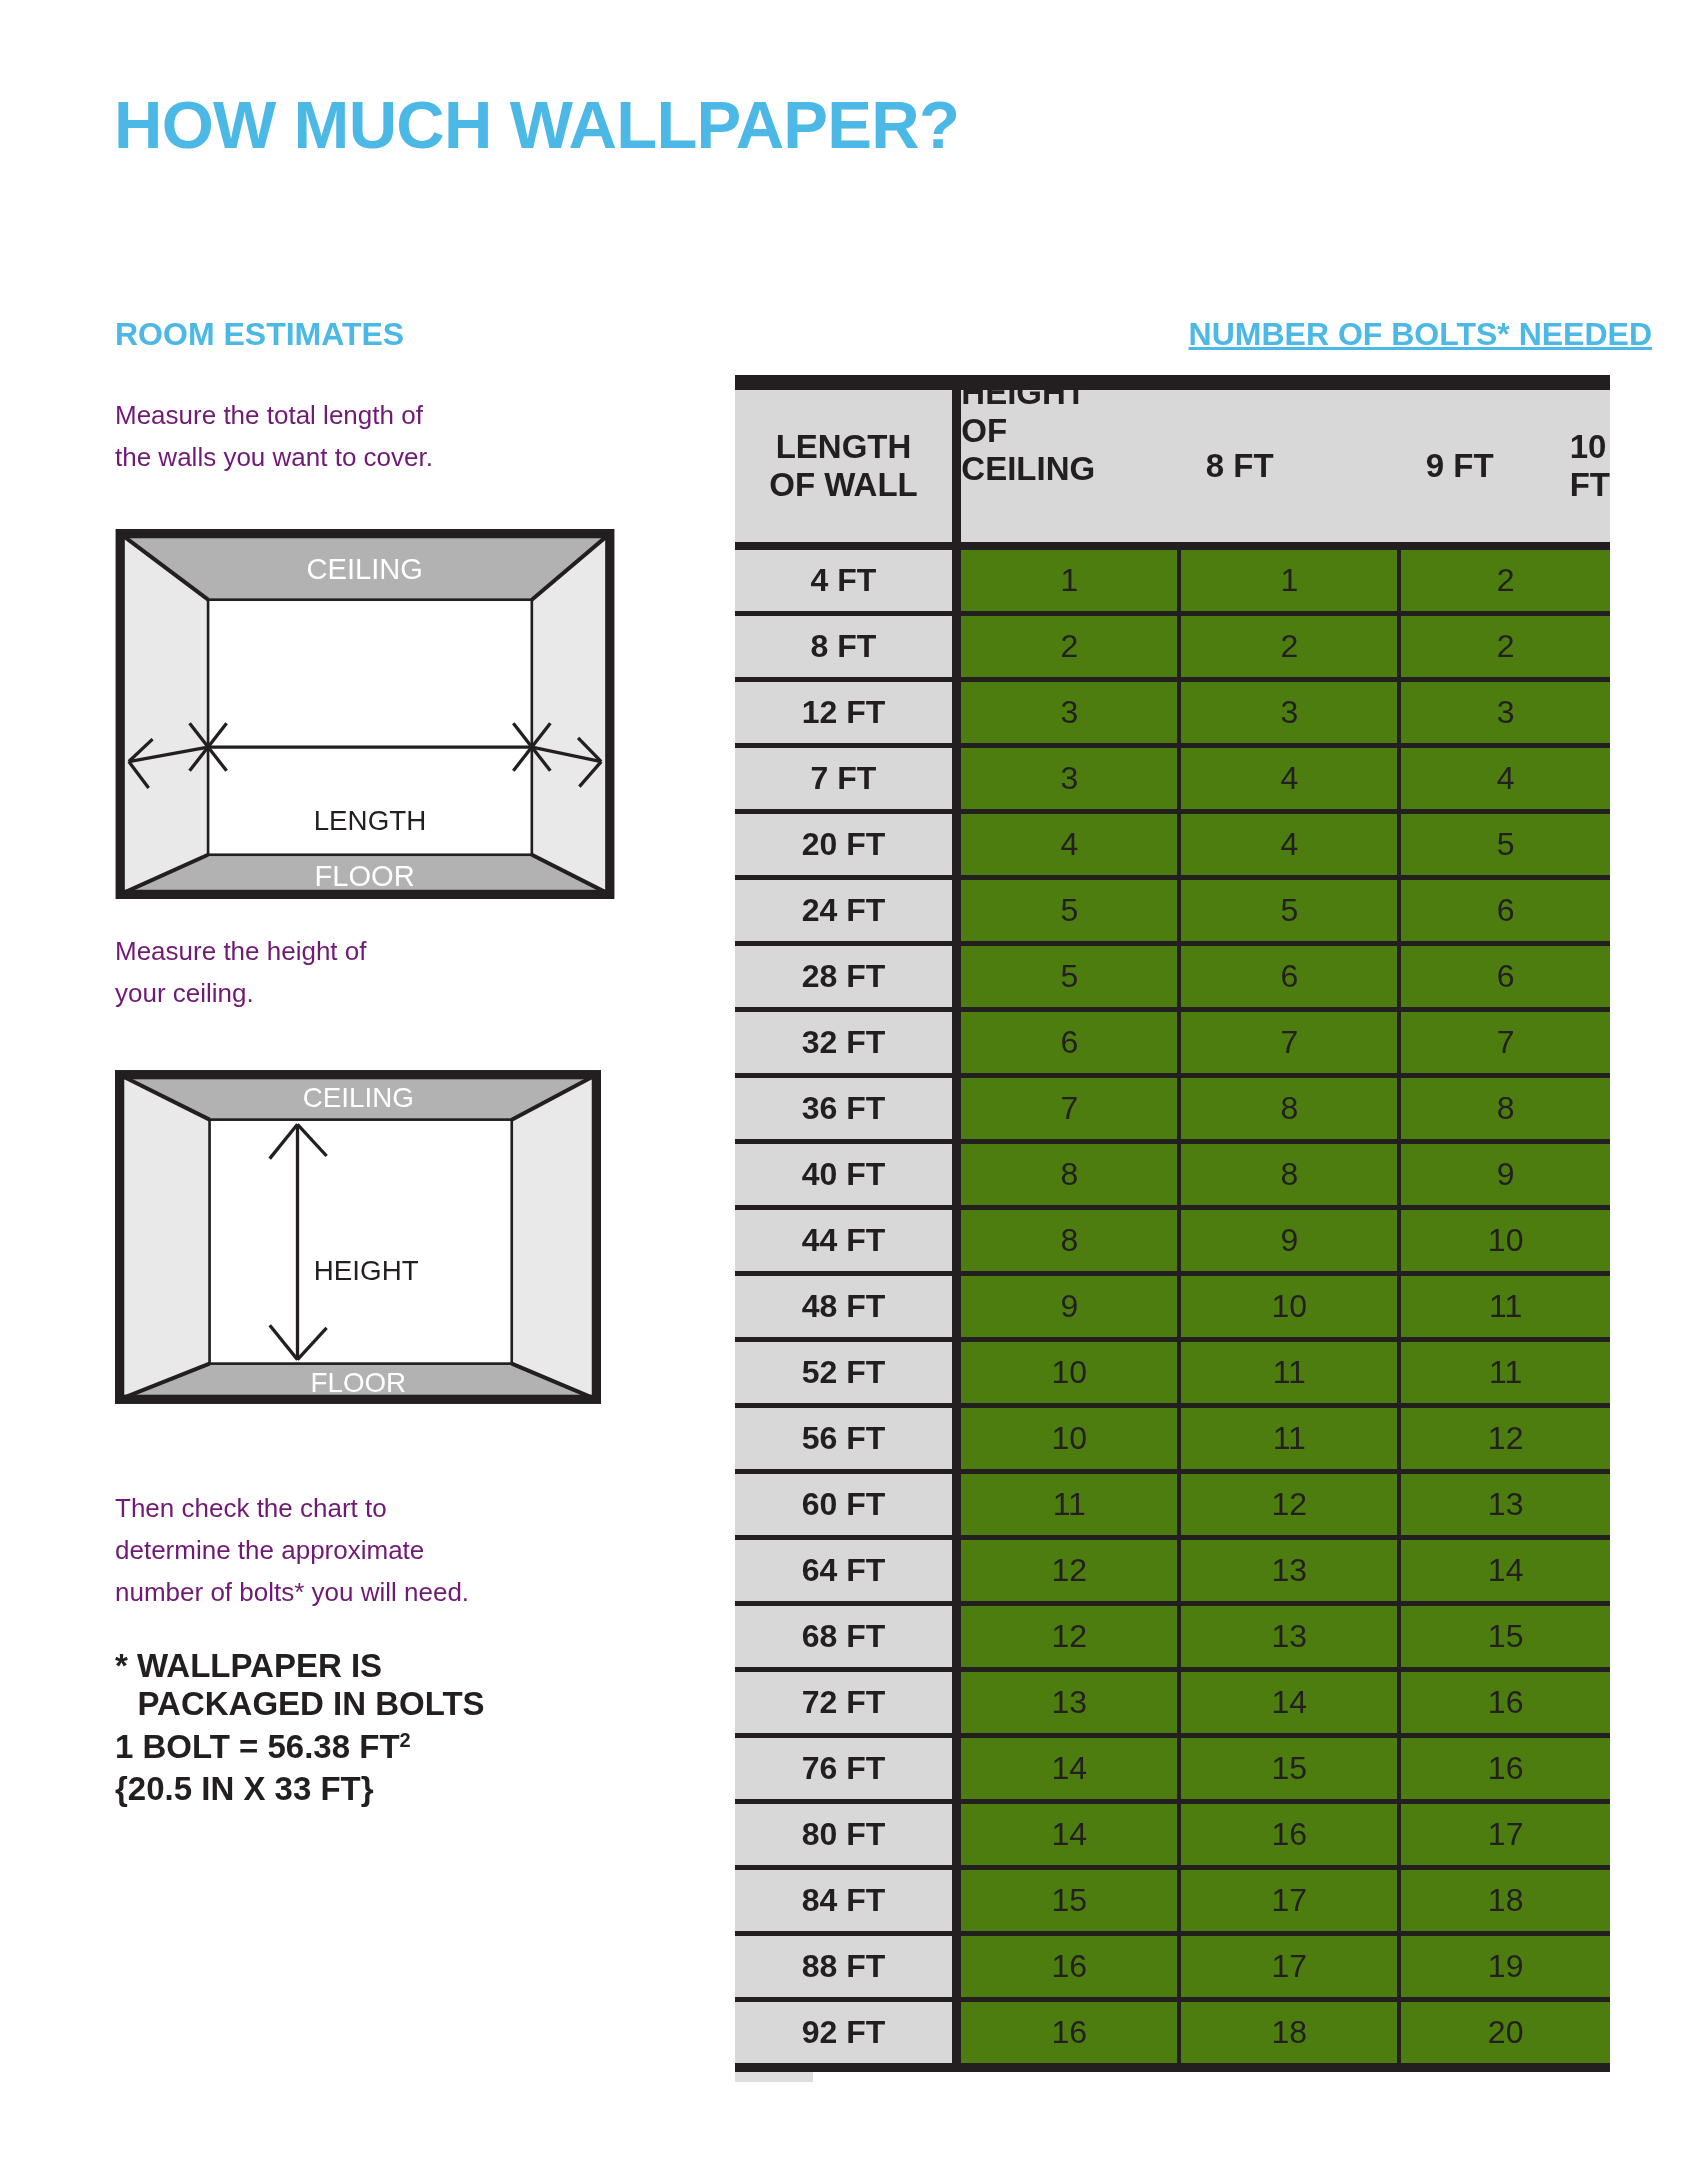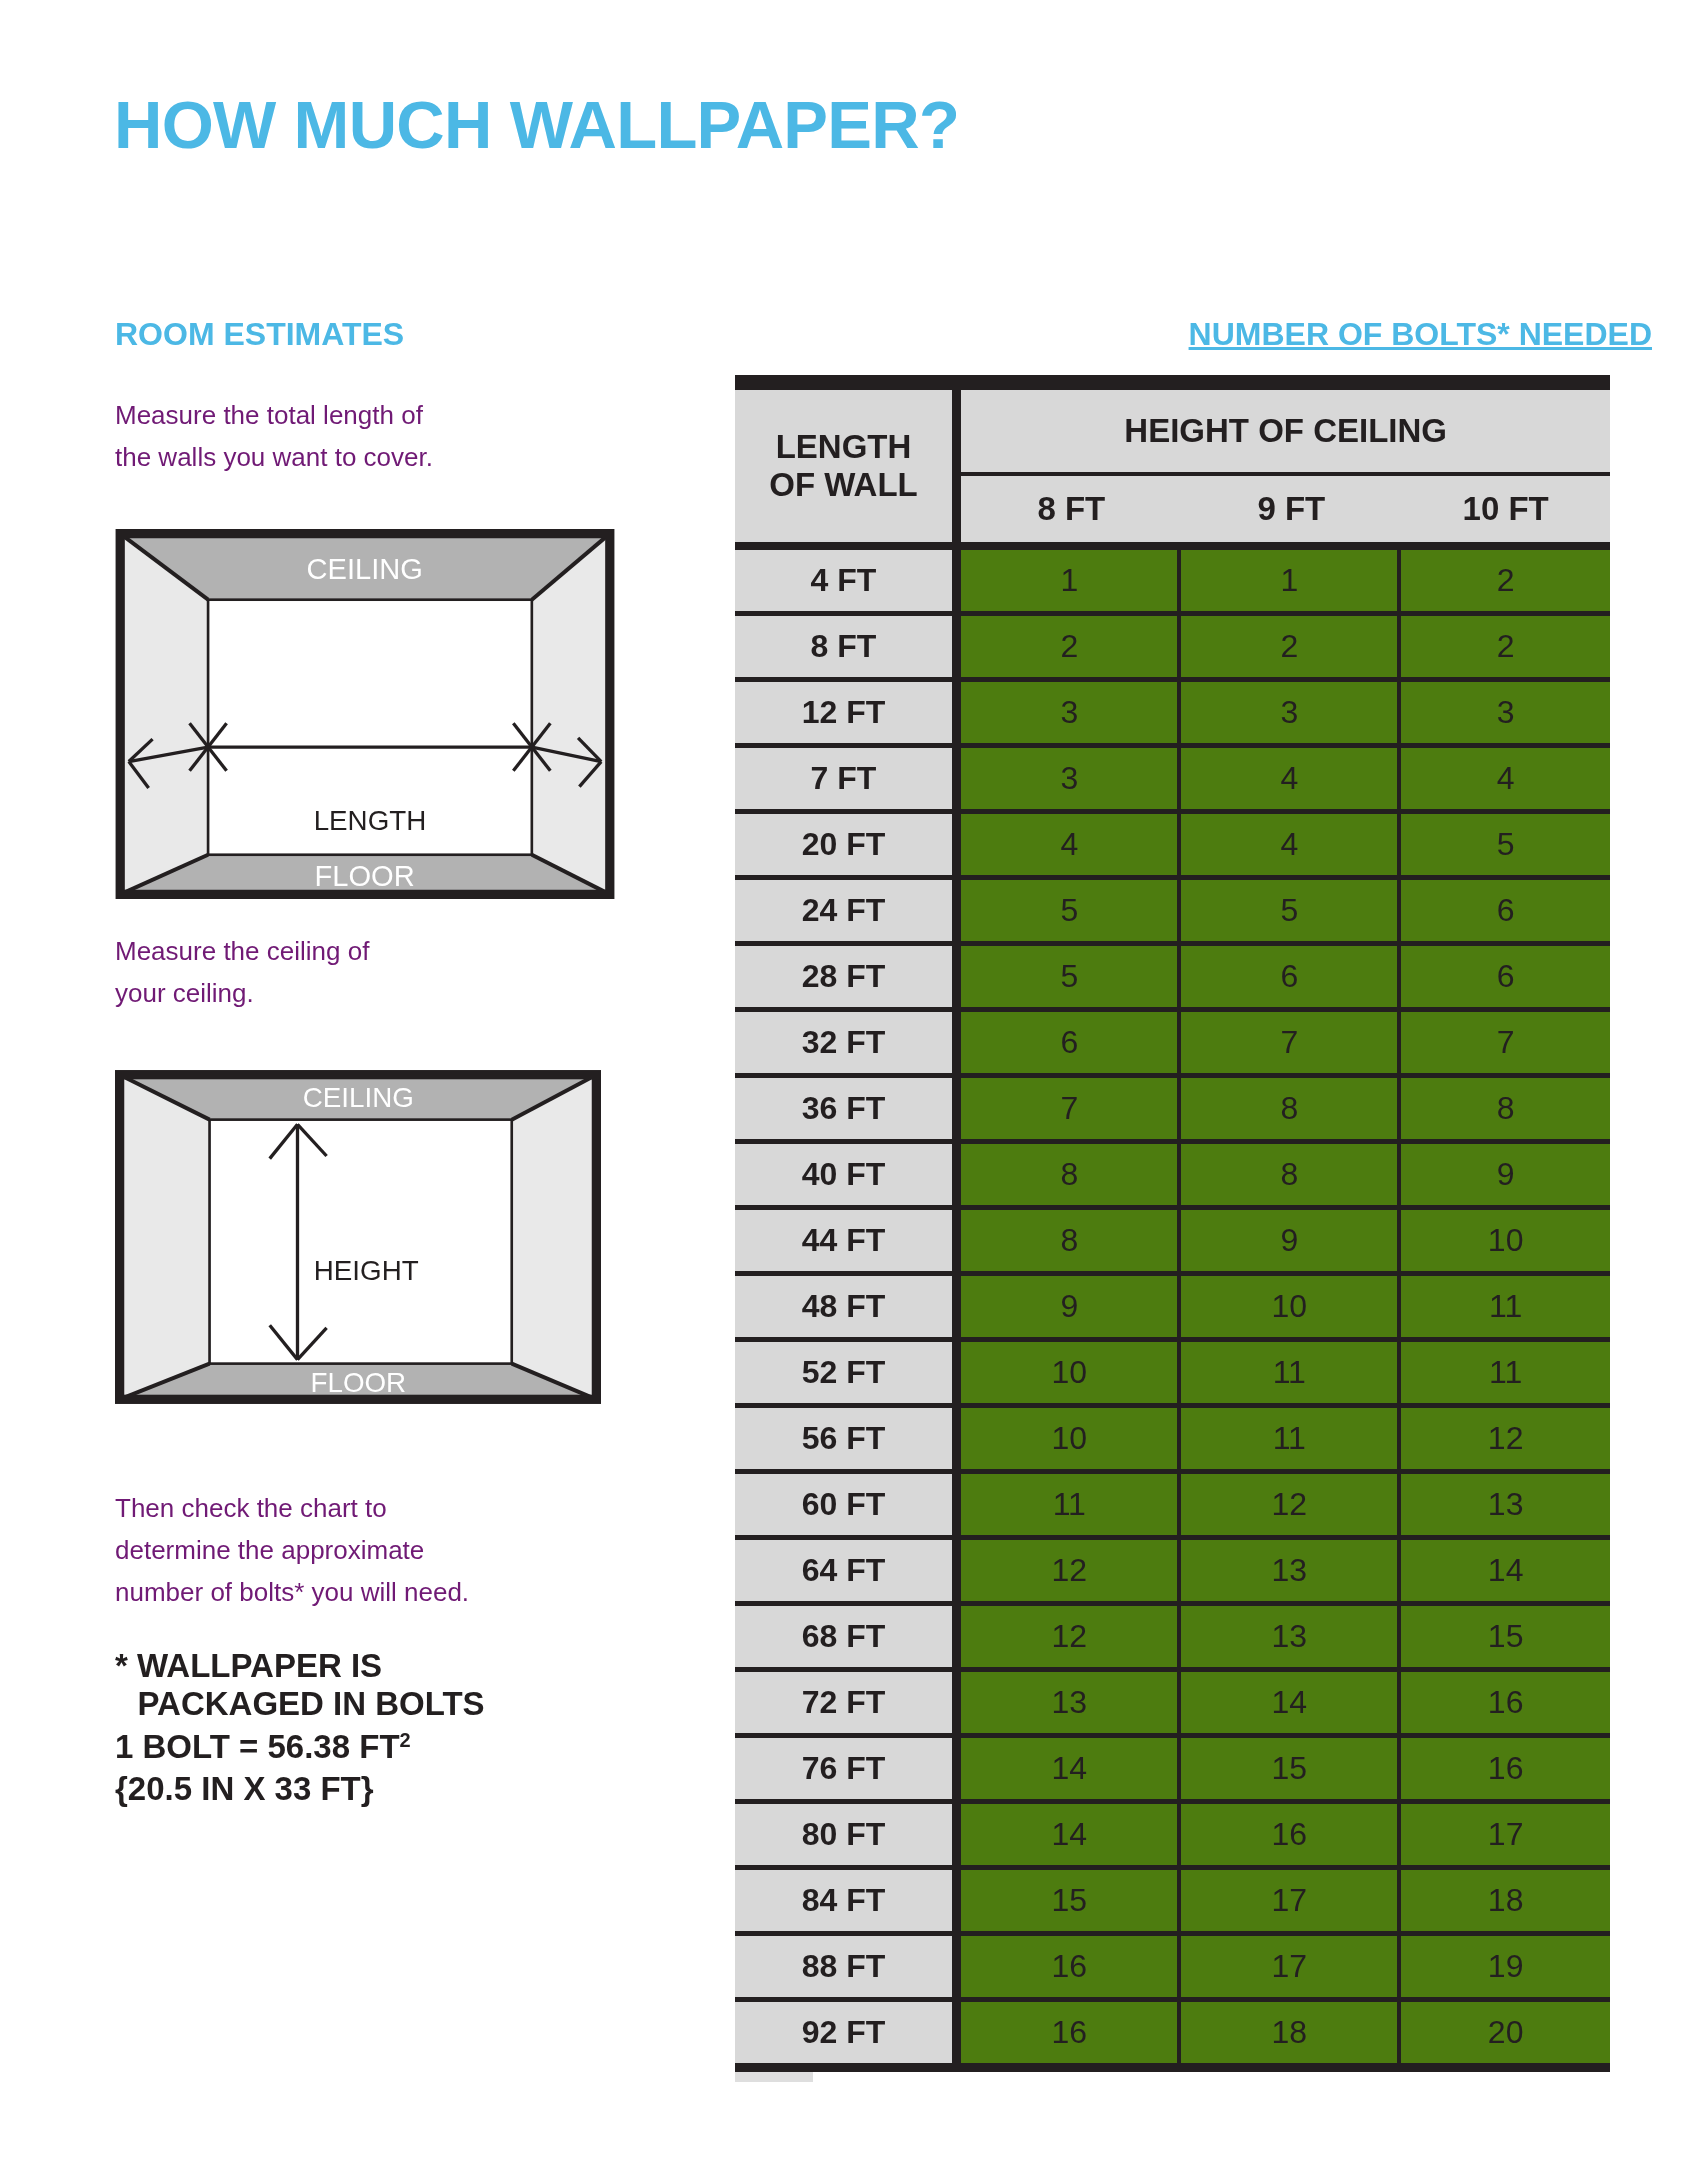--- a/index.html
+++ b/index.html
@@ -31,21 +31,21 @@
   .d2{left:99px;top:1070px;}
   svg text{font-family:"Liberation Sans", sans-serif;}
 
   
   .tbl{left:719px;top:375px;width:875px;}
   .tbl-topbar{height:15px;background:#231f20;}
   .tbl-header{height:152px;background:#d8d8d8;display:flex;border-bottom:8px solid #231f20;}
   .hdr-left{width:217px;display:flex;flex-direction:column;align-items:center;justify-content:center;
             font-weight:bold;font-size:33px;line-height:38px;text-align:center;}
   .hdr-div{width:9.3px;background:#231f20;}
-  .hdr-right{flex:1;display:flex;flex-direction:column;}
+  .hdr-right{flex:1;display:flex;flex-direction:row;}
   .hdr-group{height:82px;display:flex;align-items:center;justify-content:center;font-weight:bold;font-size:33px;}
   .hdr-thinline{height:4px;background:#231f20;}
   .hdr-cols{flex:1;display:flex;}
   .hc{display:flex;align-items:center;justify-content:center;font-weight:bold;font-size:33px;}
   .hc0{width:220px;} .hc1{width:220px;} .hc2{flex:1;}
 
   .trow{display:flex;height:66px;border-bottom:5.3px solid #231f20;box-sizing:border-box;background:#4d7c0f;}
   .trow.last{height:70px;border-bottom-width:9.3px;}
   .cell-label{width:217px;background:#d8d8d8;display:flex;align-items:center;justify-content:center;
               font-weight:bold;font-size:32px;}
@@ -97,21 +97,21 @@
       <line x1="735" y1="352" x2="700" y2="316"></line>
       <line x1="735" y1="352" x2="702" y2="390"></line>
     </g>
     <rect x="7" y="7" width="741" height="546" fill="none" stroke="#231f20" stroke-width="14"></rect>
     <text x="377" y="76" font-size="44" fill="#ffffff" text-anchor="middle">CEILING</text>
     <text x="385" y="455" font-size="42" fill="#231f20" text-anchor="middle">LENGTH</text>
     <text x="377" y="540" font-size="44" fill="#ffffff" text-anchor="middle">FLOOR</text>
   </svg>
 
   <div class="abs para p2">
-    <div>Measure the ceiling of</div>
+    <div>Measure the height of</div>
     <div>your ceiling.</div>
   </div>
 
   <svg class="abs d2" width="486" height="334" viewBox="0 0 735 505">
     <rect x="0" y="0" width="735" height="505" fill="#ffffff"></rect>
     <polygon points="7,7 728,7 600,75 143,75" fill="#b2b2b2"></polygon>
     <polygon points="7,498 728,498 600,444 143,444" fill="#b2b2b2"></polygon>
     <polygon points="7,7 143,75 143,444 7,498" fill="#e9e9e9"></polygon>
     <polygon points="728,7 600,75 600,444 728,498" fill="#e9e9e9"></polygon>
     <rect x="143" y="75" width="457" height="369" fill="#ffffff" stroke="#231f20" stroke-width="4"></rect>

